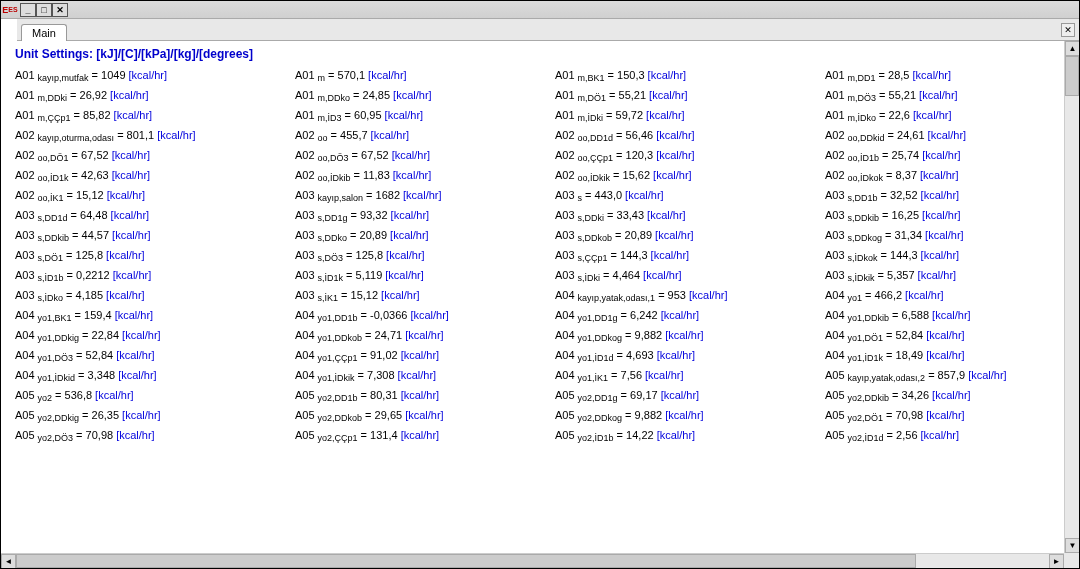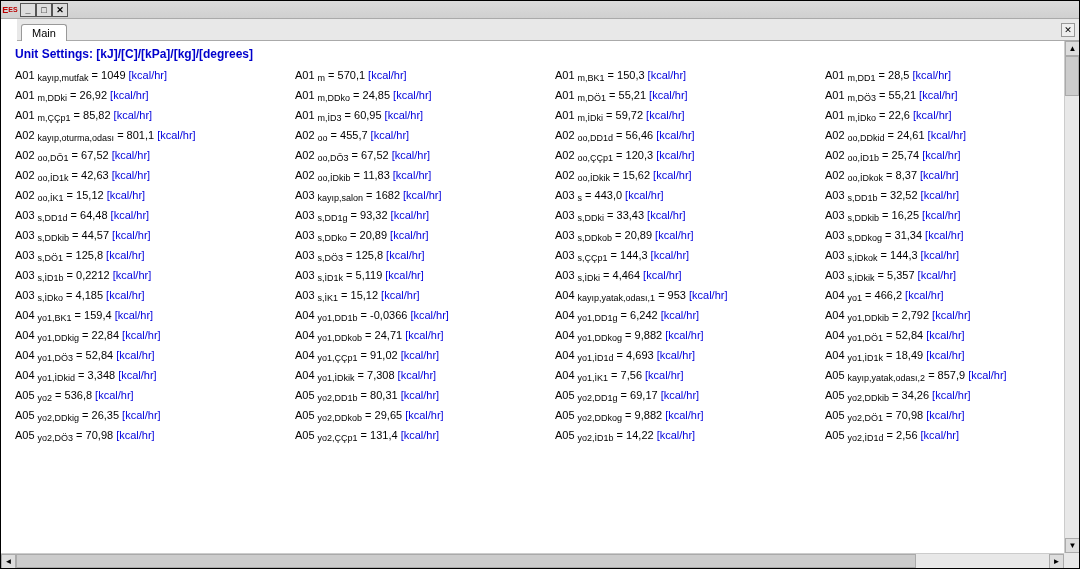--- a/index.html
+++ b/index.html
@@ -466,21 +466,21 @@
           </div>
           <div class="cell">
             <span>A04</span>
             <span class="sub">yo1,DD1g</span>
             <span> = 6,242 </span>
             <span class="unit">[kcal/hr]</span>
           </div>
           <div class="cell">
             <span>A04</span>
             <span class="sub">yo1,DDkib</span>
-            <span> = 2,792 </span>
+            <span> = 6,588 </span>
             <span class="unit">[kcal/hr]</span>
           </div>
           <div class="cell">
             <span>A04</span>
             <span class="sub">yo1,DDkig</span>
             <span> = 22,84 </span>
             <span class="unit">[kcal/hr]</span>
           </div>
           <div class="cell">
             <span>A04</span>

